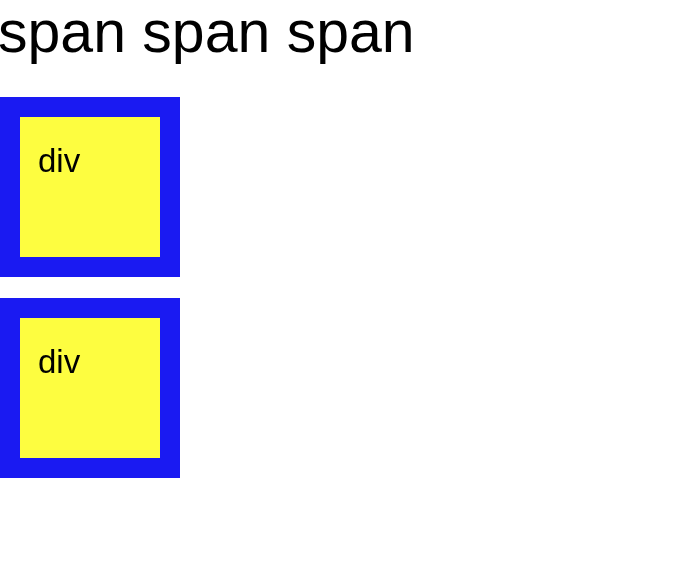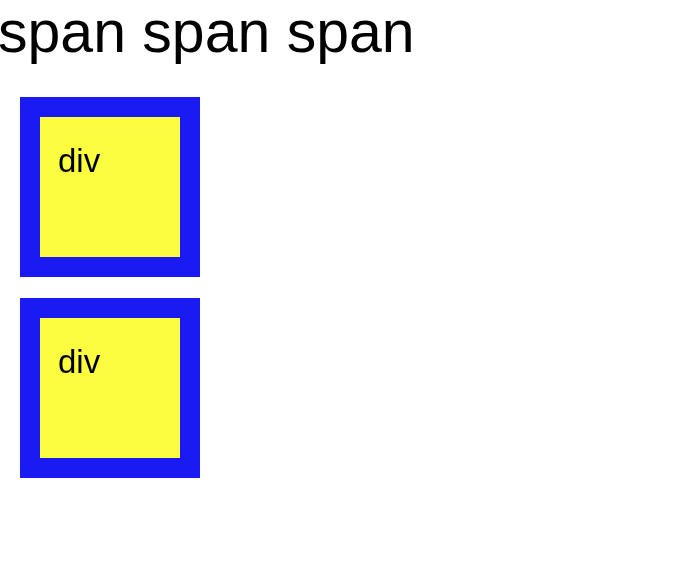--- a/index.html
+++ b/index.html
@@ -21,21 +21,20 @@
     line-height: 1.0;
     font-weight: 400;
     color: var(--text, #000000);
     white-space: nowrap;
   }
   .box {
     box-sizing: content-box;
     width: 100px;
     height: 100px;
     padding: 20px;
-    margin-left: 20px;
     border: 20px solid var(--box-border, #1a1af2);
     background: var(--box-background, #fdfd40);
     font-size: 33px;
     line-height: 1.2;
     color: var(--text, #000000);
   }
   .box.first { margin-top: 35px; }
   .box.second { margin-top: 21px; }
   .box-label {
     display: inline-block;

